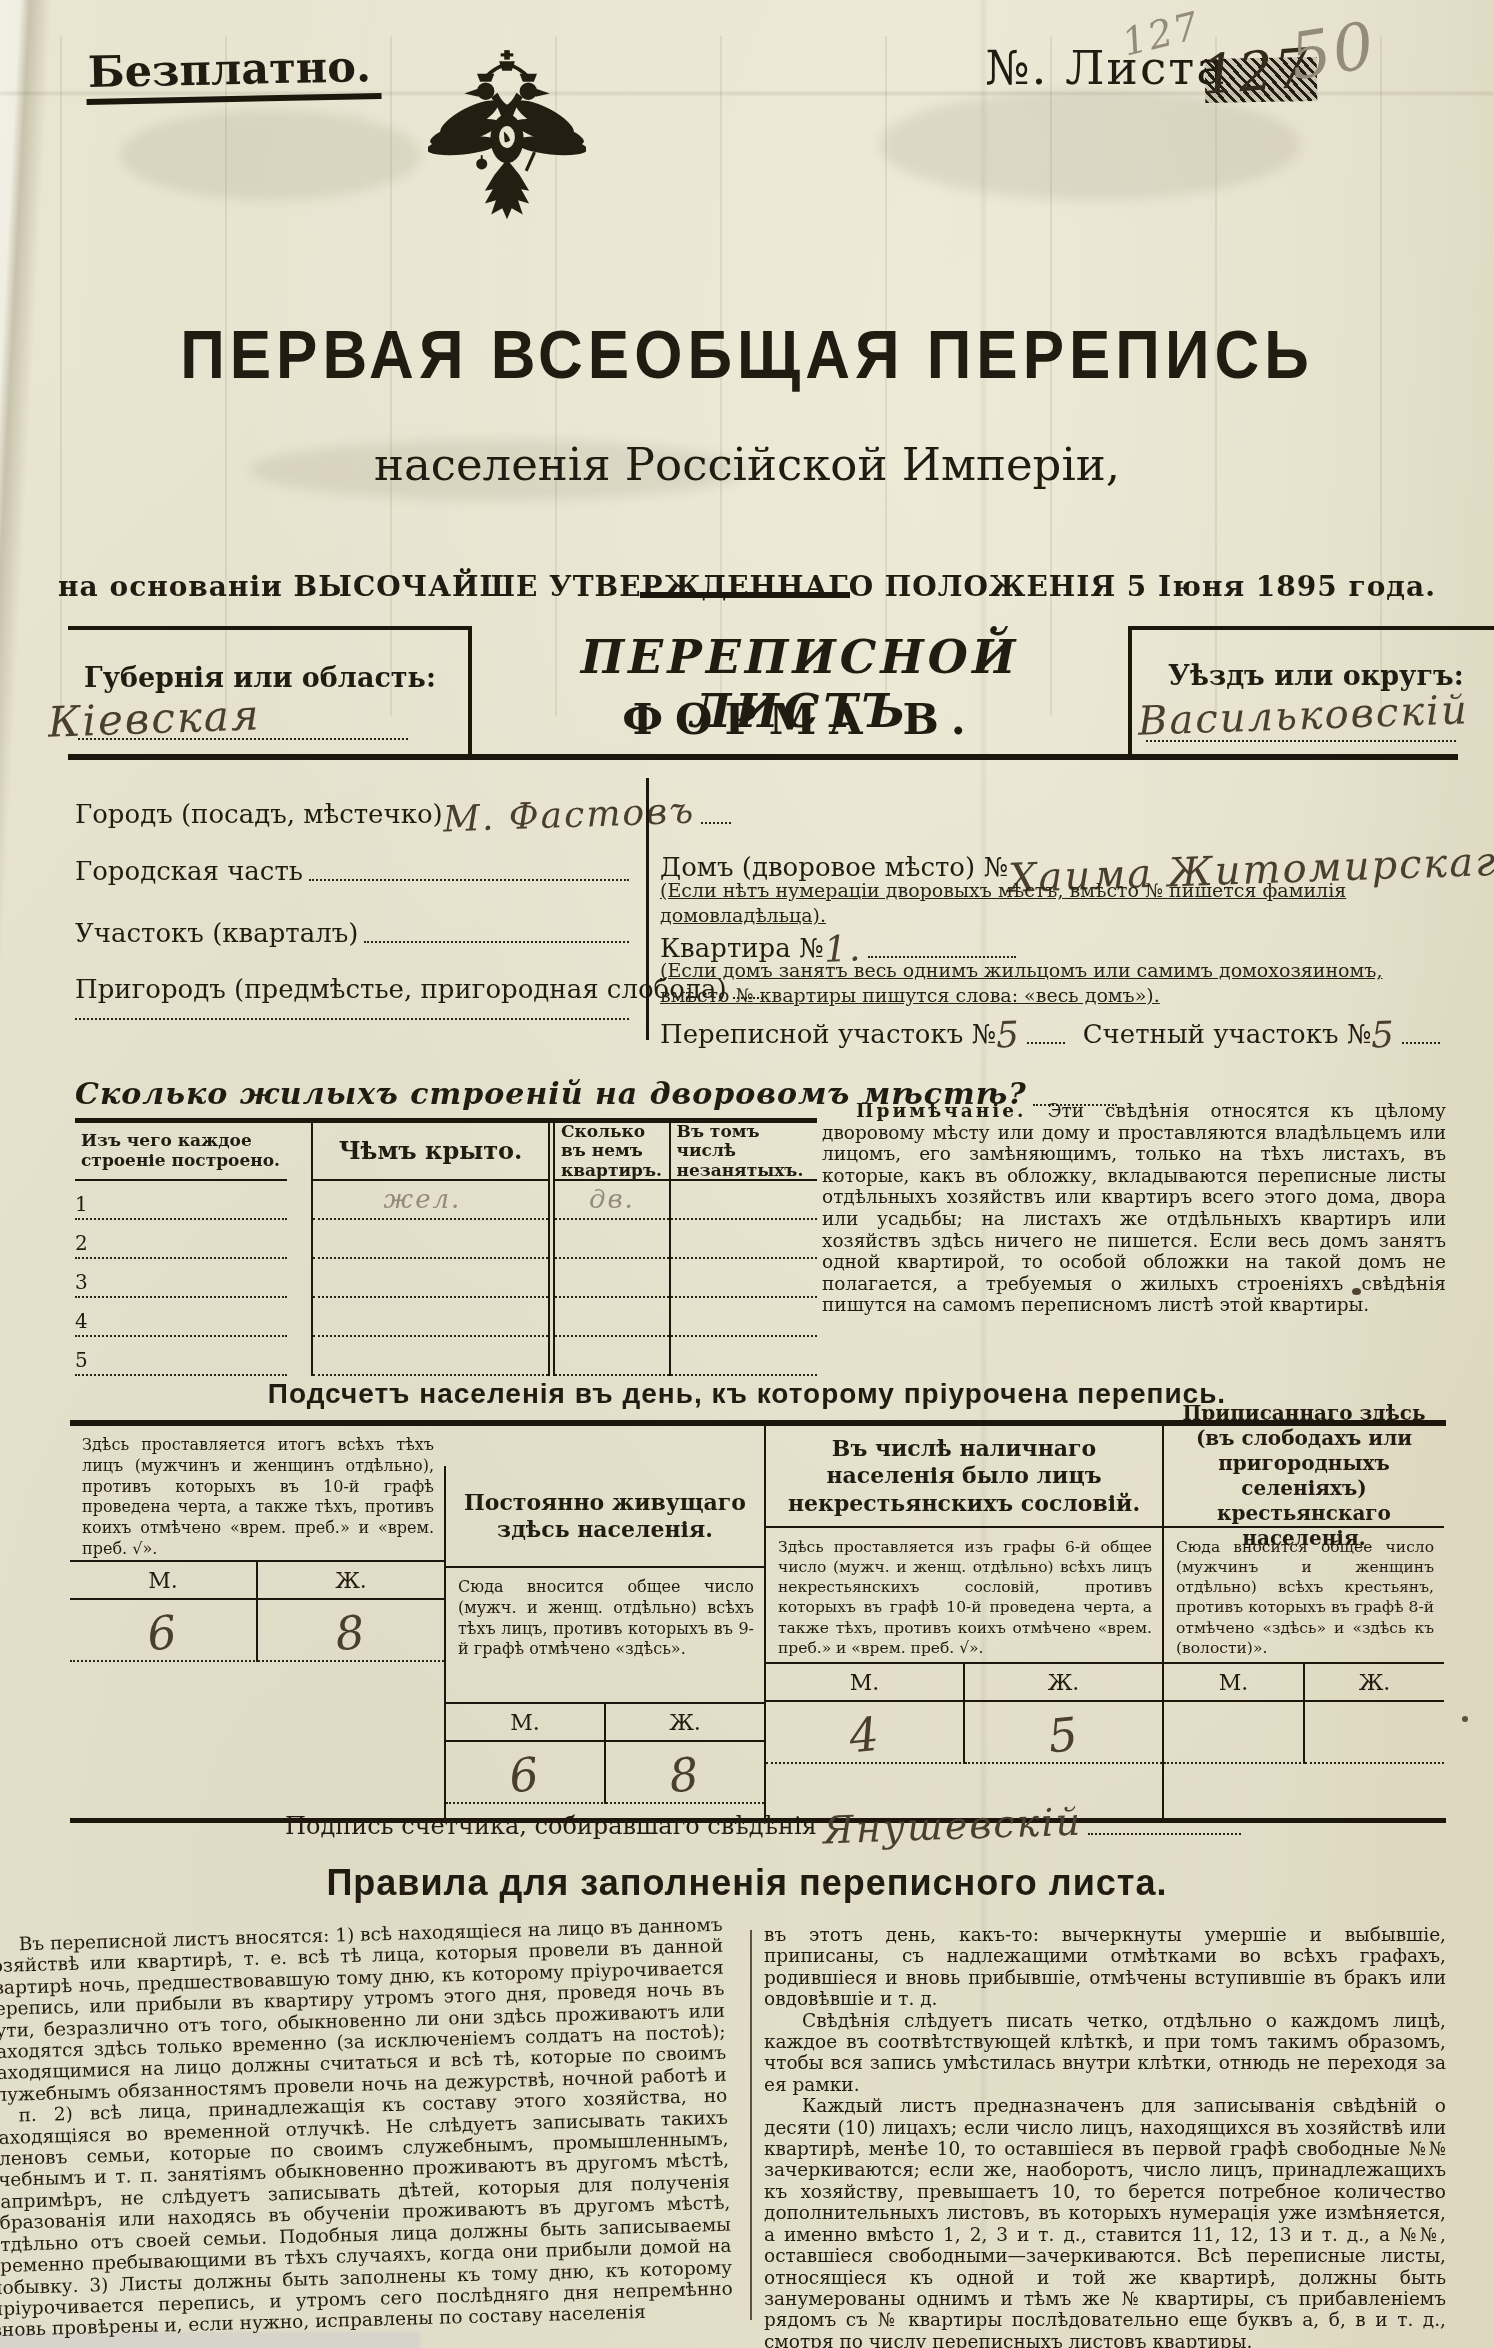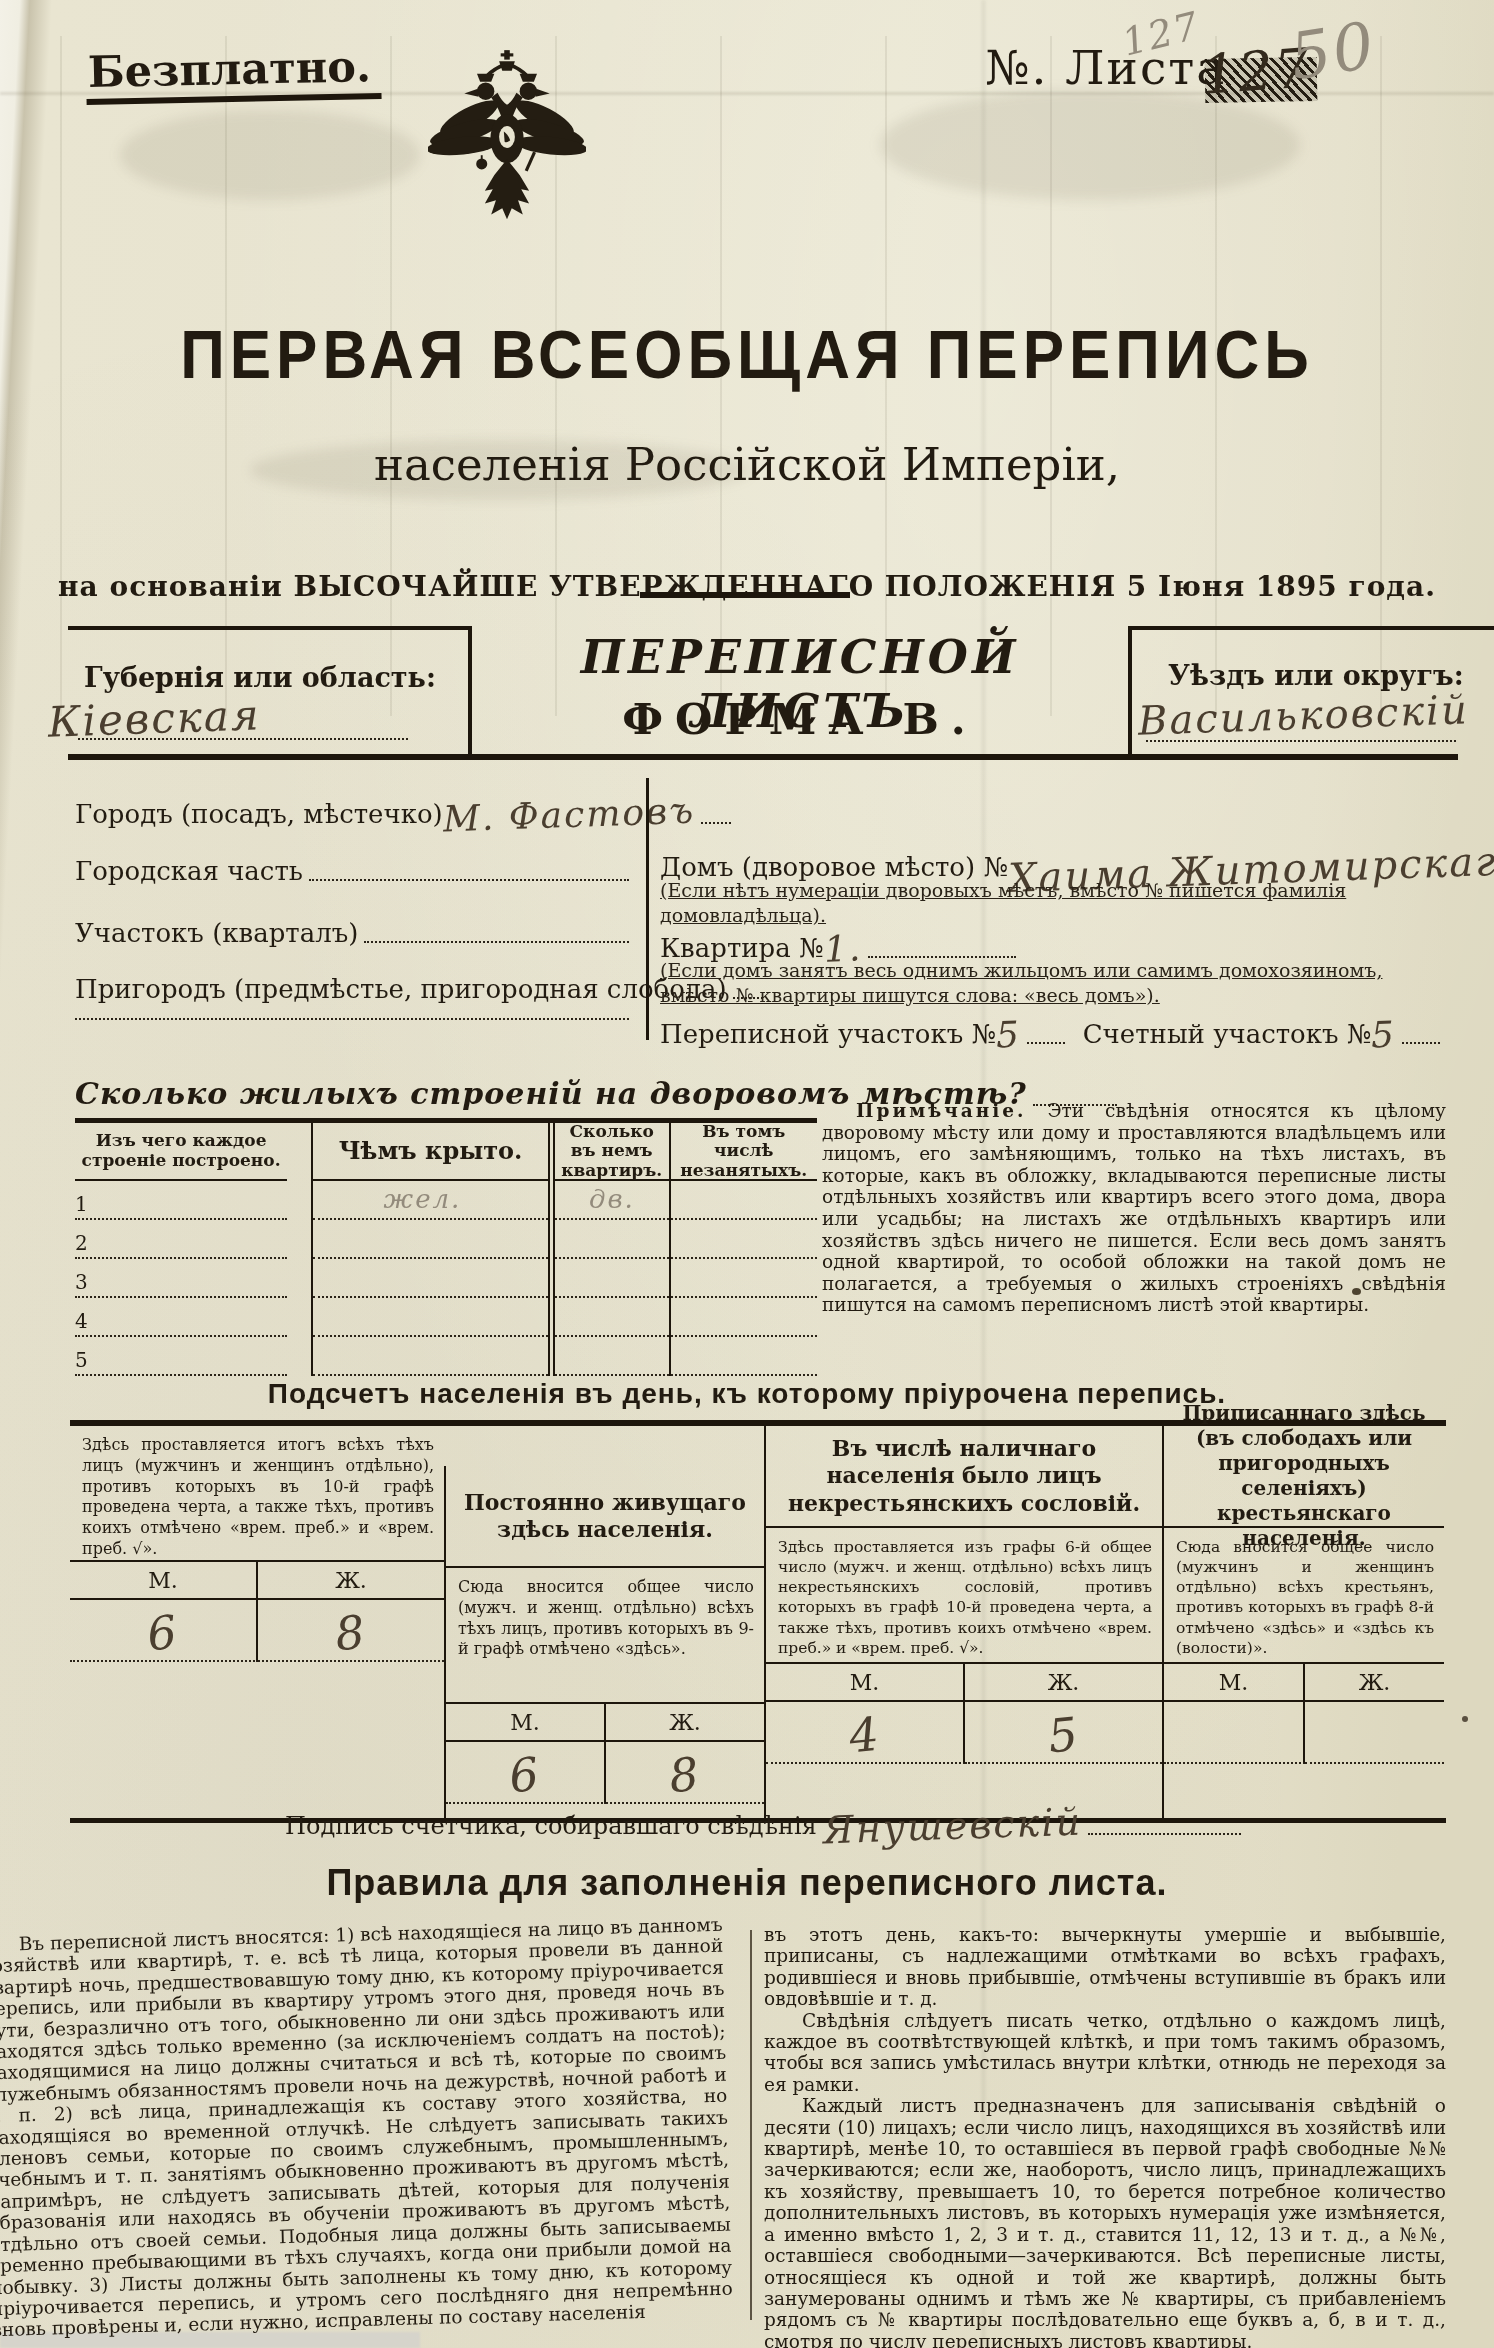--- a/index.html
+++ b/index.html
@@ -82,21 +82,21 @@
 
   
   .bquestion { left:75px; top:1076px; width:1046px; display:flex; align-items:flex-end;
                font-size:30px; font-weight:bold; font-style:italic; letter-spacing:1px;text-align:center; }
   .btable { left:75px; top:1118px; width:742px; display:flex; border-top:5px solid #1d160c; }
   .bcol { display:flex; flex-direction:column; }
   .bcol1 { width:226px; }
   .bcol2 { width:252px; border-left:2px solid #1d160c;margin-left:24px; }
   .bcol3 { width:128px; border-left:7px double #1d160c; }
   .bcol4 { width:158px; border-left:2px solid #1d160c; }
-  .bhead { height:58px; display:flex; align-items:center; justify-content:center; text-align:center;
+  .bhead { height:58px; display:flex; align-items:center; justify-content:center; 
            font-size:17px; font-weight:bold; line-height:1.15; border-bottom:2px solid #1d160c; padding:2px 6px; }
   .bcell { position:relative; height:39px; border-bottom:2px dotted #2a2318; }
   .bcell:last-child { border-bottom:2px dotted #2a2318; }
   .rownum { position:absolute; left:0px; bottom:2px; font-size:20px; }
   .bfaint { position:absolute; left:30%; bottom:4px; font-size:26px; }
 
   
   .bnote { left:822px; top:1100px; width:624px; font-size:18.5px; line-height:21.6px; text-align:justify; }
   .bnote-title { font-weight:bold; letter-spacing:3px; }
   .bnote-indent { display:inline-block; width:34px; }

